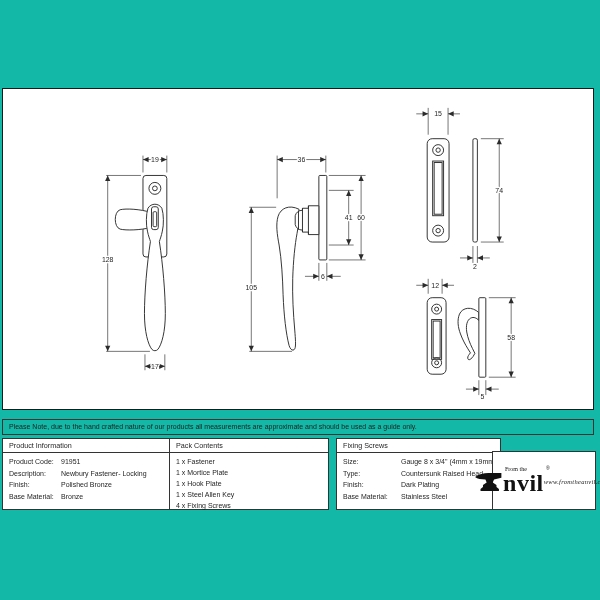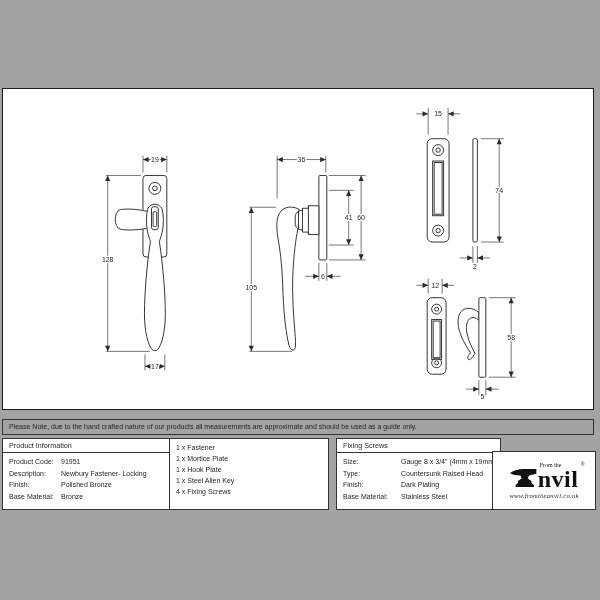--- a/index.html
+++ b/index.html
@@ -1,16 +1,16 @@
 <!DOCTYPE html>
 <html><head>
 <meta charset="utf-8">
 <style>
   html,body{margin:0;padding:0;background:#fff;}
-  .page{position:relative;width:600px;height:600px;background:#a3a3a3;overflow:hidden;
+  .page{position:relative;width:600px;height:600px;background:#14b8a6;overflow:hidden;
         font-family:"Liberation Sans",sans-serif;color:#1f1f1f;}
   .draw-box{position:absolute;left:2px;top:88px;width:592px;height:322px;
         border:1.5px solid #1b1b1b;box-sizing:border-box;background:#fff;}
   .draw-box svg{display:block;width:100%;height:100%;}
   .dwg{stroke:#2b2b2b;stroke-width:.95;fill:none;}
   .dwg-fill{stroke:#2b2b2b;stroke-width:.95;fill:#fff;}
   .dim{stroke:#2b2b2b;stroke-width:.65;fill:none;}
   .dt{font:7px "Liberation Sans",sans-serif;fill:#1f1f1f;text-anchor:middle;
       paint-order:stroke;stroke:#fff;stroke-width:2.6px;stroke-linejoin:round;}
   .notice{position:absolute;left:2px;top:419px;width:592px;height:16px;
@@ -19,21 +19,21 @@
   .tables{position:absolute;left:2px;top:438px;width:592px;height:73px;}
   .tbox{position:absolute;top:0;height:72px;border:1px solid #333;box-sizing:border-box;background:#fff;}
   .tbox .thead{height:13px;line-height:13px;border-bottom:1px solid #333;
         padding-left:6px;font-size:7.2px;}
   .tbox .tbody{padding:3px 4px 0 6px;font-size:7px;}
   .trow{display:flex;line-height:11.6px;white-space:nowrap;}
   .trow .lbl{flex:0 0 auto;}
   .pi .lbl{width:52px;} .fs .lbl{width:58px;}
   .pc-item{line-height:11px;white-space:nowrap;}
   .logo-box{position:absolute;left:490px;top:13px;width:104px;height:59px;
-        border:1px solid #333;box-sizing:border-box;display:flex;flex-direction:column;
+        border:1px solid #333;box-sizing:border-box;display:flex;flex-direction:row;
         align-items:center;justify-content:center;background:#fff;}
   .brand{position:relative;display:flex;align-items:flex-end;height:27px;}
   .anvil-glyph{width:27px;height:24px;margin-right:1px;}
   .nvil{font-family:"Liberation Serif",serif;font-size:24px;line-height:22px;
         font-weight:600;letter-spacing:.5px;color:#111;}
   .fromthe{position:absolute;left:30px;top:-1px;font-size:6px;color:#111;
         font-family:"Liberation Serif",serif;white-space:nowrap;}
   .reg{position:absolute;right:-6px;top:-2px;font-size:5px;color:#111;}
   .website{font-family:"Liberation Serif",serif;font-style:italic;font-size:6.5px;
         margin-top:2px;letter-spacing:.3px;color:#222;white-space:nowrap;}
@@ -195,20 +195,21 @@
           <span class="val">Polished Bronze</span>
         </div>
         <div class="trow">
           <span class="lbl">Base Material:</span>
           <span class="val">Bronze</span>
         </div>
       </div>
     </div>
 
     <div class="tbox" style="left:167px;width:160px;">
+      <div class="thead">Pack Contents</div>
       <div class="tbody">
         <div class="pc-item">1 x Fastener</div>
         <div class="pc-item">1 x Mortice Plate</div>
         <div class="pc-item">1 x Hook Plate</div>
         <div class="pc-item">1 x Steel Allen Key</div>
         <div class="pc-item">4 x Fixing Screws</div>
       </div>
     </div>
 
     <div class="tbox fs" style="left:326px;width:165px;margin-left:8px;">

